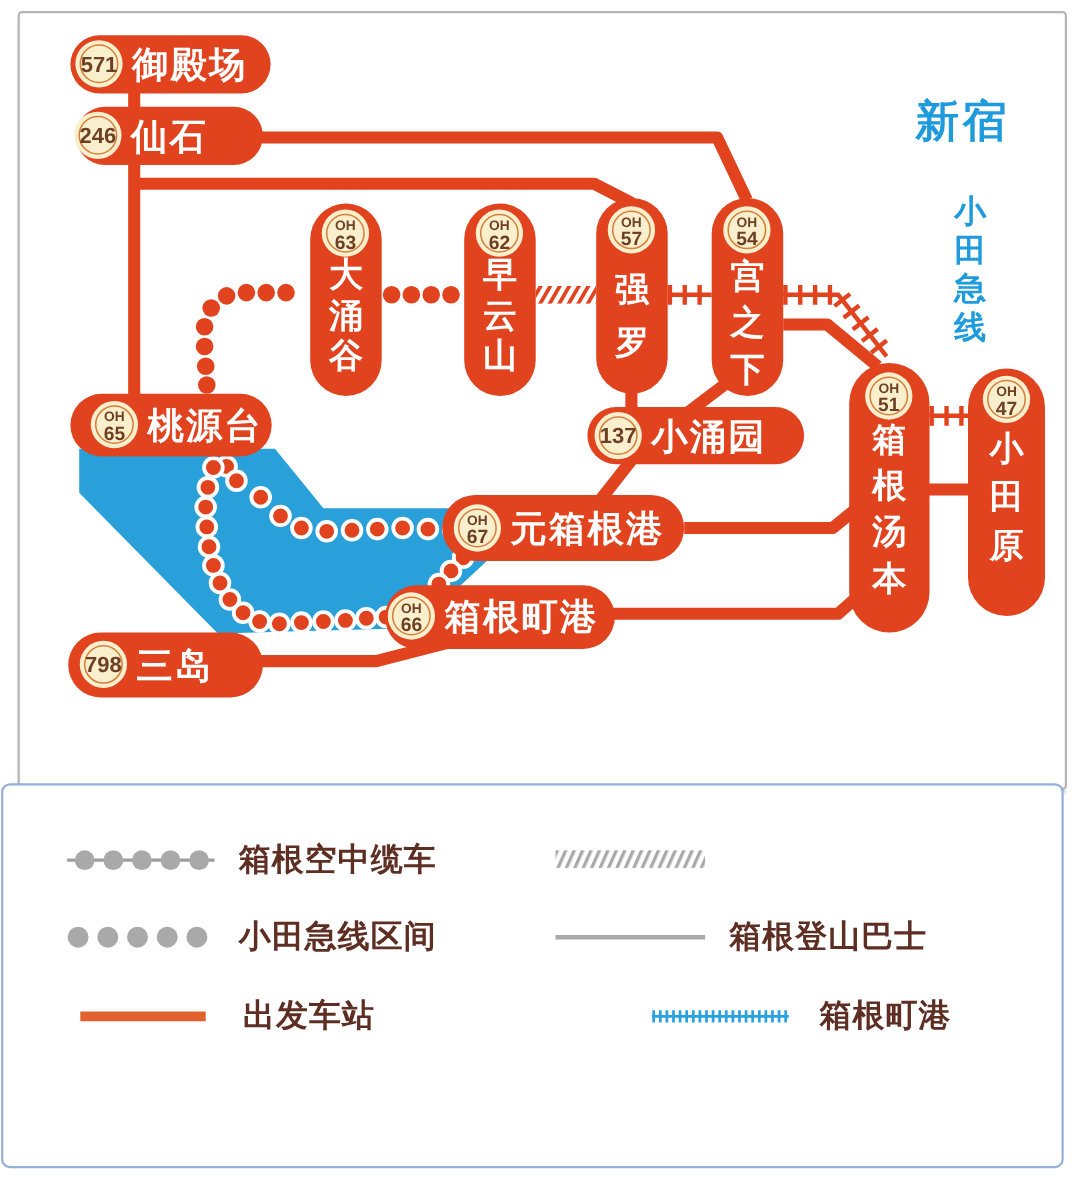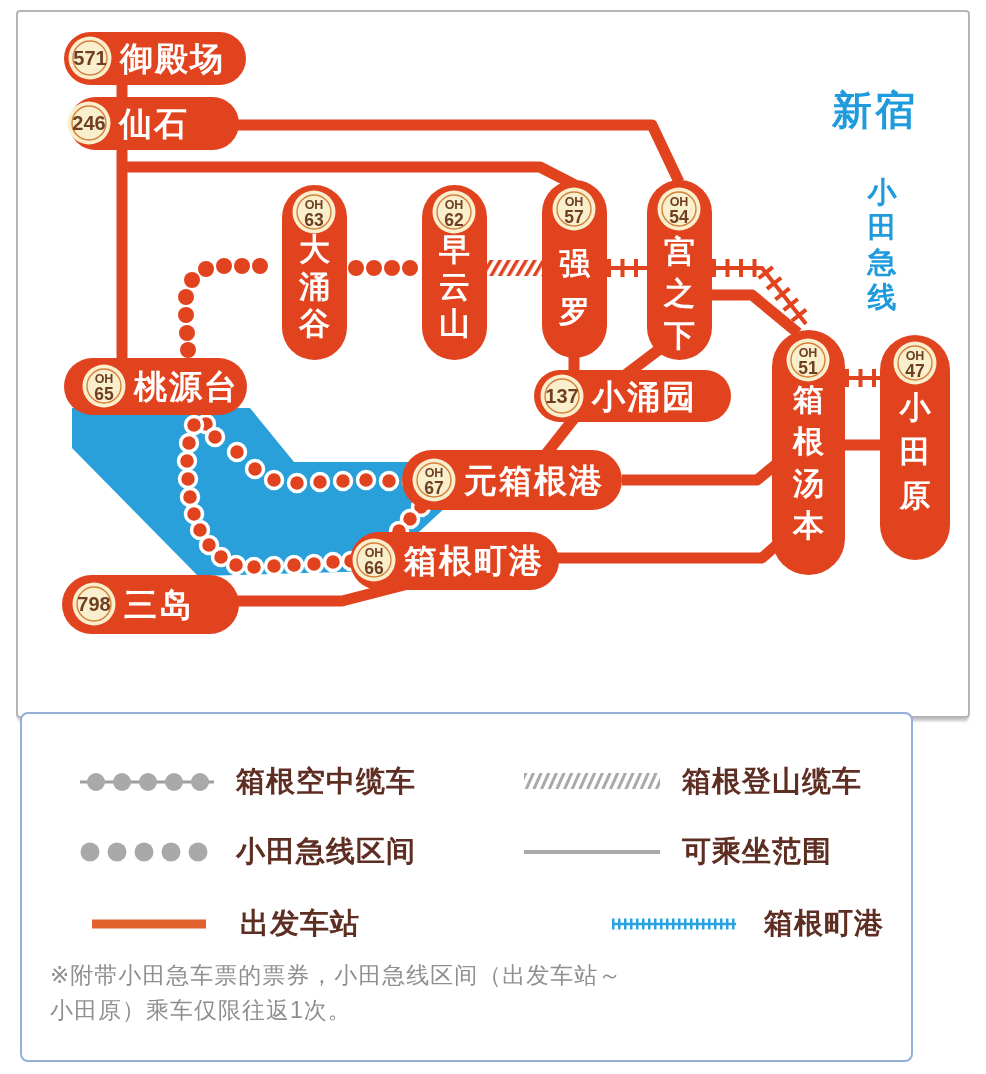--- a/index.html
+++ b/index.html
@@ -1,20 +1,20 @@
 <!DOCTYPE html>
 <html><head>
 <meta charset="utf-8">
 <style>
   html,body{margin:0;padding:0;background:#ffffff;}
   body{width:986px;height:1074px;position:relative;font-family:"Liberation Sans","DejaVu Sans",sans-serif;}
   .card{position:absolute;background:#fff;box-sizing:border-box;}
   #map-card{left:16px;top:10px;width:954px;height:708px;border:2px solid #b5b5b5;border-radius:4px;box-shadow:0 5px 3px -2px #c4c4c4;}
   #map-svg{position:absolute;left:0;top:0;}
-  #legend-card{left:20px;top:712px;width:893px;height:350px;border:2px solid #94b0d9;border-radius:8px;}
+  #legend-card{left:1px;top:712px;width:966px;height:350px;border:2px solid #94b0d9;border-radius:8px;}
   .litem{position:absolute;display:flex;align-items:center;gap:12px;height:36px;}
   .litem .lbl{font-size:29px;font-weight:bold;color:#5e2e23;letter-spacing:1px;white-space:nowrap;}
   .lsw{display:inline-block;width:150px;height:34px;}
   #note{position:absolute;left:28px;top:244px;font-size:23px;line-height:35px;color:#8f8f8f;letter-spacing:1px;}
   svg text{font-family:"Liberation Sans","DejaVu Sans",sans-serif;}
 </style>
 </head>
 <body>
 
 <div class="card" id="map-card">
@@ -219,48 +219,43 @@
           <circle cx="74" cy="17" r="9" fill="#a9a9a9"></circle>
           <circle cx="100" cy="17" r="9" fill="#a9a9a9"></circle>
           <circle cx="126" cy="17" r="9" fill="#a9a9a9"></circle>
         </svg></span>
     <span class="lbl">箱根空中缆车</span>
   </div>
   <div class="litem" style="left:498px;top:50px">
     <span class="lsw"><svg width="150" height="34" viewBox="0 0 150 34">
           <rect x="4" y="8" width="136" height="16" fill="url(#hgray)"></rect>
         </svg></span>
-    <span class="lbl">箱根登山缆车</span>
   </div>
   <div class="litem" style="left:52px;top:120px">
     <span class="lsw"><svg width="150" height="34" viewBox="0 0 150 34">
           <circle cx="16" cy="17" r="9.5" fill="#a9a9a9"></circle>
           <circle cx="43" cy="17" r="9.5" fill="#a9a9a9"></circle>
           <circle cx="70" cy="17" r="9.5" fill="#a9a9a9"></circle>
           <circle cx="97" cy="17" r="9.5" fill="#a9a9a9"></circle>
           <circle cx="124" cy="17" r="9.5" fill="#a9a9a9"></circle>
         </svg></span>
     <span class="lbl">小田急线区间</span>
   </div>
   <div class="litem" style="left:498px;top:120px">
     <span class="lsw"><svg width="150" height="34" viewBox="0 0 150 34">
           <line x1="4" y1="17" x2="140" y2="17" stroke="#a9a9a9" stroke-width="4"></line>
         </svg></span>
-    <span class="lbl">可乘坐范围</span>
+    <span class="lbl">箱根登山巴士</span>
   </div>
   <div class="litem" style="left:56px;top:192px">
     <span class="lsw"><svg width="150" height="34" viewBox="0 0 150 34">
           <line x1="14" y1="17" x2="128" y2="17" stroke="#e2622d" stroke-width="9"></line>
         </svg></span>
     <span class="lbl">出发车站</span>
   </div>
   <div class="litem" style="left:580px;top:192px">
     <span class="lsw"><svg width="150" height="34" viewBox="0 0 150 34">
           <line x1="10" y1="17" x2="134" y2="17" stroke="#2aa2e0" stroke-width="2.5"></line>
           <line x1="10" y1="17" x2="134" y2="17" stroke="#2aa2e0" stroke-width="11" stroke-dasharray="2.5 3.5"></line>
         </svg></span>
     <span class="lbl">箱根町港</span>
-  </div>
-  <div id="note">
-    <div>※附带小田急车票的票券，小田急线区间（出发车站～</div>
-    <div>小田原）乘车仅限往返1次。</div>
   </div>
 </div>
 
 </body></html>

